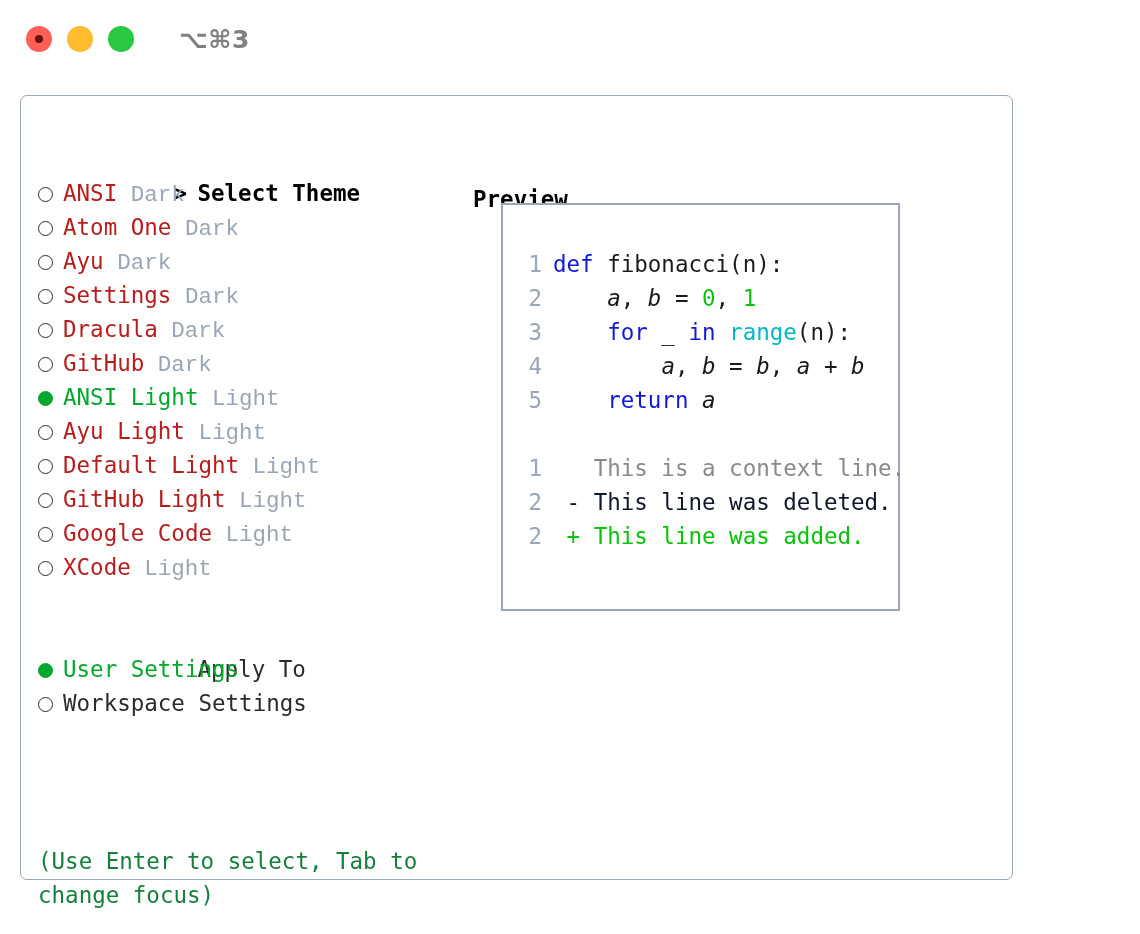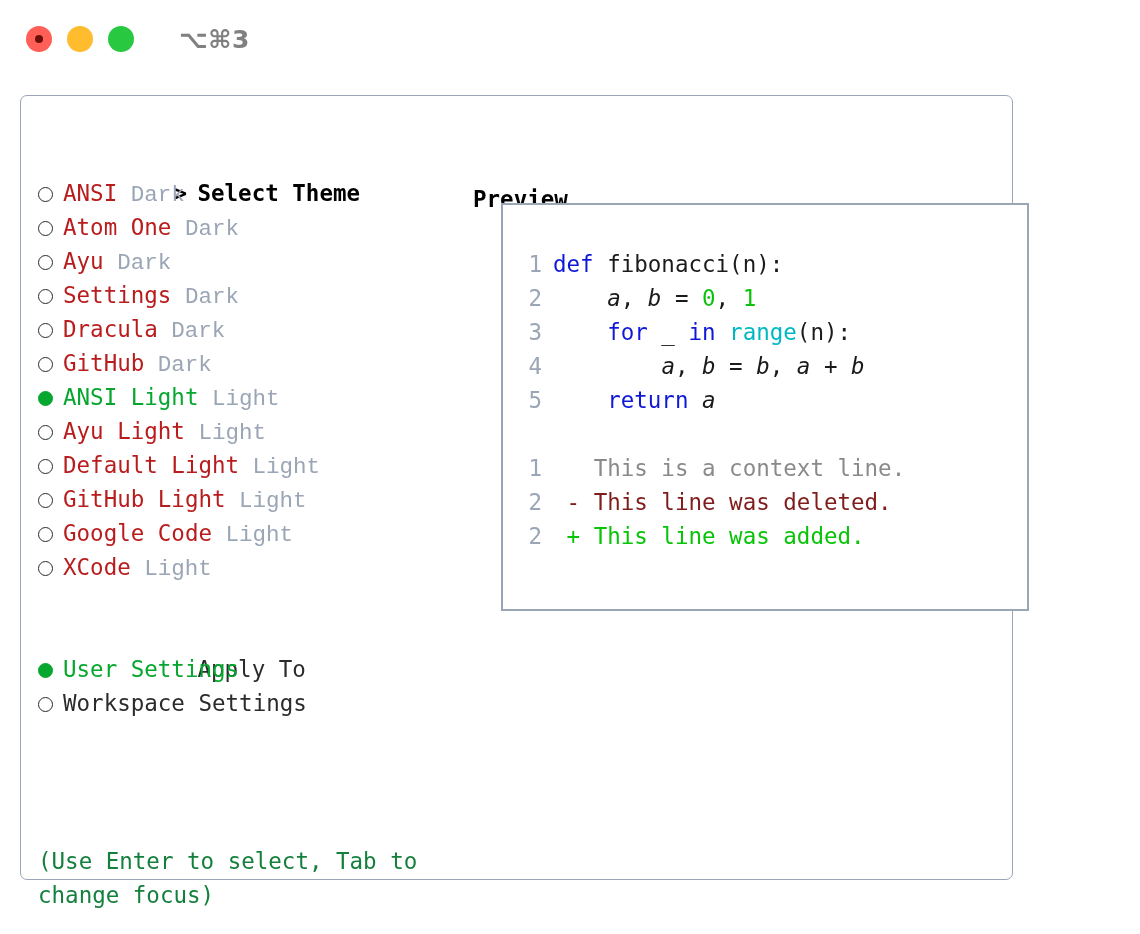--- a/index.html
+++ b/index.html
@@ -157,21 +157,21 @@
     font-size: 22.5px;
     font-weight: bold;
     color: #000000;
     line-height: 34px;
   }
 
   #code-box {
     position: absolute;
     left: 480px;
     top: 107px;
-    width: 528px;
+    width: 399px;
     height: 408px;
     box-sizing: border-box;
     border: 2px solid #9aa5b5;
     background: #ffffff;
   }
   #code-inner {
     padding: 42px 0 0 15px;
   }
   .code-line {
     font-size: 22.5px;
@@ -188,21 +188,21 @@
   }
   .kw   { color: #1018d8; }
   .fn   { color: #00b8c4; }
   .num  { color: #0bc20b; }
   .var  { font-style: italic; }
   .plain{ color: #1a1a1a; }
 
   .blank { height: 34px; }
 
   .d-ctx { color: #8a8a8a; margin-top: 39px; }
-  .d-del { color: #7f1d1d; }
+  .d-del { color: #0f172a; }
   .d-add { color: #07c407; }
 </style>
 </head>
 <body>
 
 <div id="screen">
 
   <div id="titlebar">
     <div class="dot red"></div>
     <div class="dot yellow"></div>

